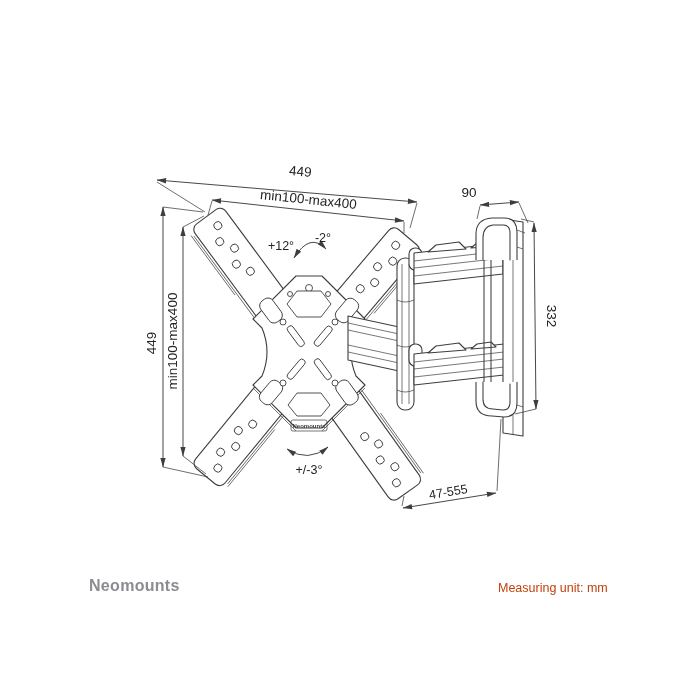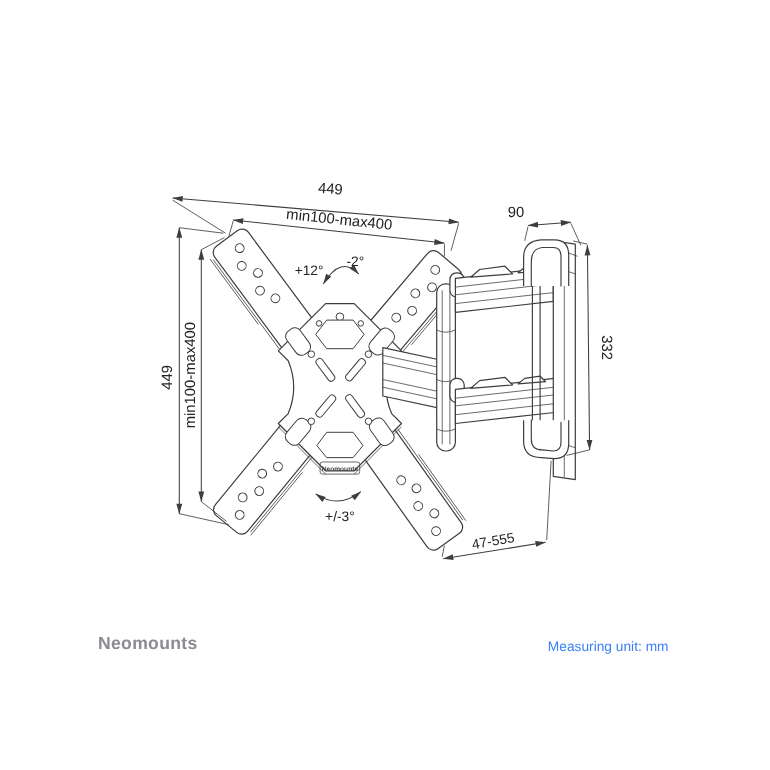--- a/index.html
+++ b/index.html
@@ -11,21 +11,21 @@
   .pline{fill:none;stroke:#3e3e3e;stroke-width:1.05;stroke-linejoin:round;stroke-linecap:round;}
   .thin{fill:none;stroke:#3e3e3e;stroke-width:0.7;}
   .hole{fill:#ffffff;stroke:#3e3e3e;stroke-width:0.9;}
   .dim{fill:none;stroke:#3e3e3e;stroke-width:0.95;}
   .ext{fill:none;stroke:#3e3e3e;stroke-width:0.75;}
   .dt{font-family:"Liberation Sans",sans-serif;font-size:13.5px;fill:#232323;}
   .dt-small{font-family:"Liberation Sans",sans-serif;font-size:12.5px;fill:#232323;}
   .logo-tiny{font-family:"Liberation Sans",sans-serif;font-size:6px;font-weight:bold;fill:#3e3e3e;}
   .brand{position:absolute;left:89px;top:577px;font-size:16px;font-weight:700;
          color:#8b8b92;letter-spacing:.3px;}
-  .unit{position:absolute;left:498px;top:581px;font-size:12.5px;font-weight:500;color:#3b82f6;}
+  .unit{position:absolute;left:498px;top:581px;font-size:12.5px;font-weight:500;color:#c2410c;}
 </style>
 </head>
 <body>
 
 <div class="stage">
 <svg width="700" height="700" viewBox="0 0 700 700">
   <defs>
     <marker id="ah" viewBox="0 0 12 8" refX="11" refY="4" markerWidth="11" markerHeight="7" orient="auto-start-reverse">
       <path d="M0,0.8 L11.5,4 L0,7.2 z" fill="#3e3e3e"></path>
     </marker>

